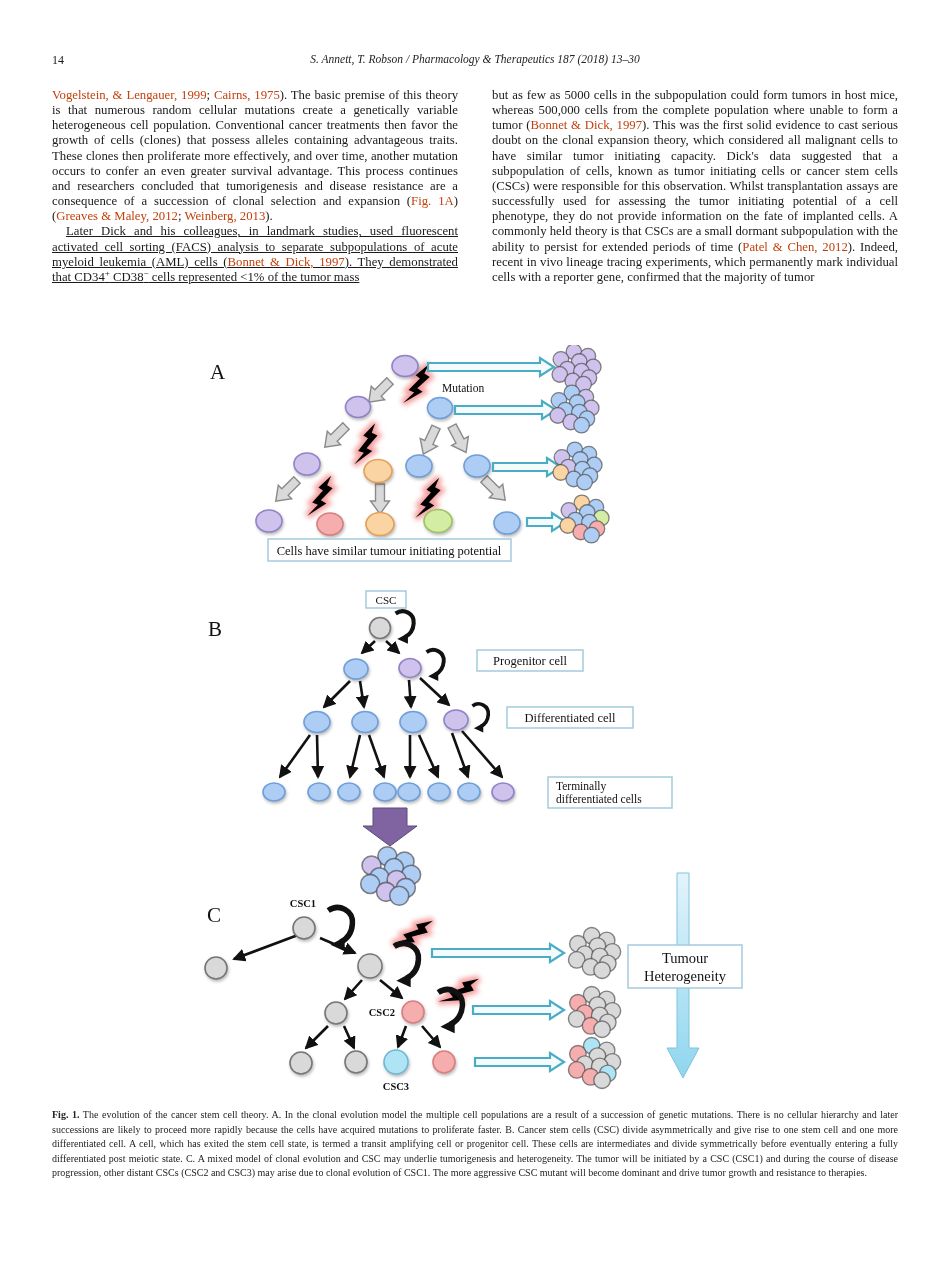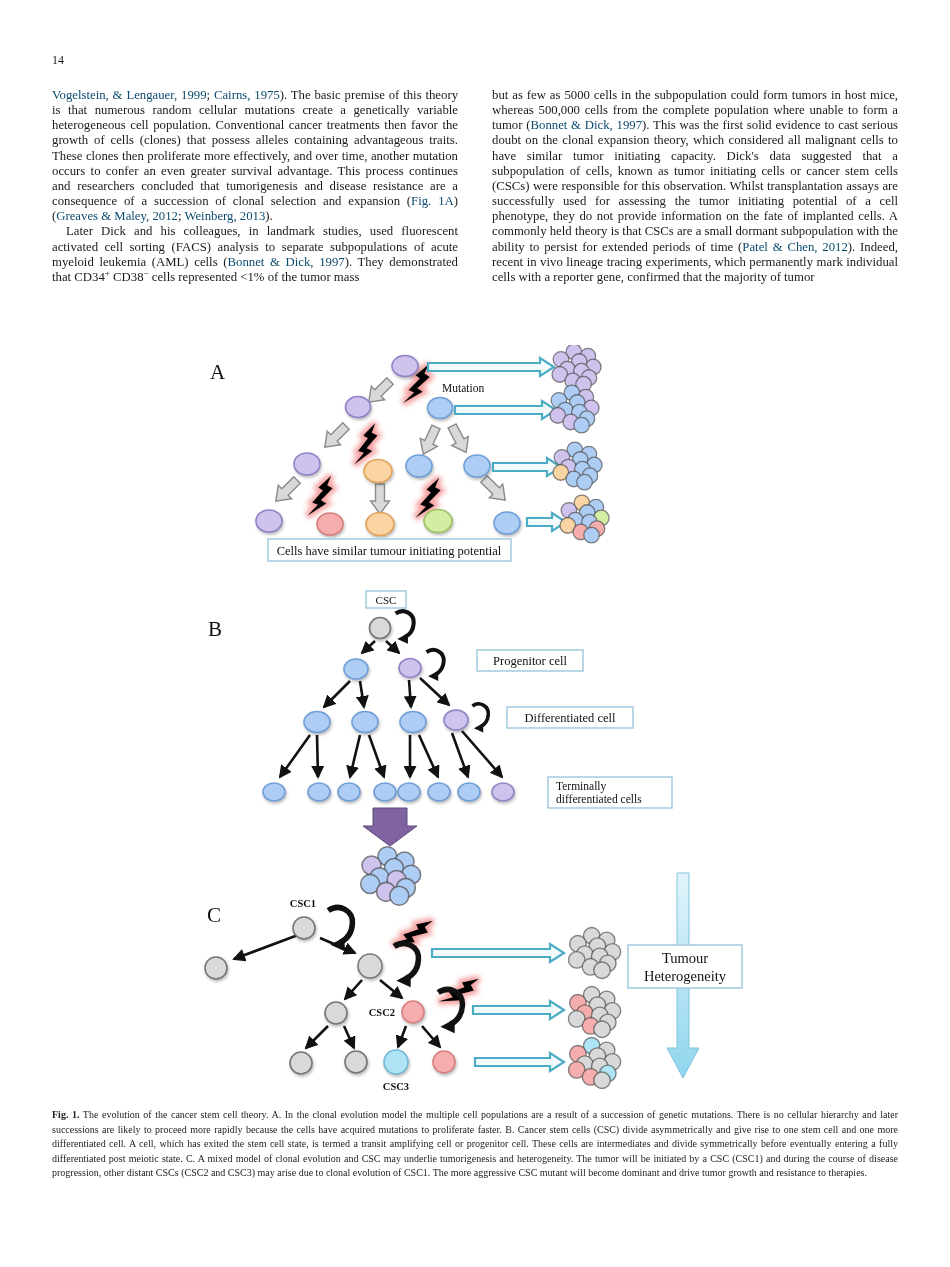--- a/index.html
+++ b/index.html
@@ -7,22 +7,22 @@
         font-family:"Liberation Serif","DejaVu Serif",serif;color:#1a1a1a;border-radius:21px;}
   
   #hdr{position:absolute;top:53px;left:52px;right:52px;height:16px;font-size:12px;}
   #pageno{position:absolute;left:0;top:0;}
   #runhead{position:absolute;left:0;right:0;text-align:center;font-style:italic;font-size:11.5px;color:#222;}
   
   .col{position:absolute;top:88px;width:406px;text-align:justify;font-size:12.75px;line-height:15.15px;}
   #col-left{left:52px;}
   #col-right{left:492px;font-family:Liberation Serif, serif;}
   .para{margin:0;}
-  .para.indent{text-indent:14px;}
-  a.cite{color:#0c4a6e;text-decoration:none;cursor:pointer;}
+  .para.indent{text-indent:14px;text-decoration:underline;}
+  a.cite{color:#c2410c;text-decoration:none;cursor:pointer;}
   sup{font-size:9px;line-height:0;}
   
   #fig{position:absolute;left:0;top:345px;width:950px;height:765px;}
   .cell{stroke-width:1.6;filter:drop-shadow(1.2px 2px 1.4px rgba(60,60,60,0.35));}
   .f-purple{fill:var(--purple_fill);stroke:var(--purple_stroke);}
   .f-blue{fill:var(--blue_fill);stroke:var(--blue_stroke);}
   .f-orange{fill:var(--orange_fill);stroke:var(--orange_stroke);}
   .f-pink{fill:var(--pink_fill);stroke:var(--pink_stroke);}
   .f-green{fill:var(--green_fill);stroke:var(--green_stroke);}
   .f-gray{fill:var(--gray_fill);stroke:var(--gray_stroke);}
@@ -39,20 +39,21 @@
            font-size:10px;line-height:14.6px;color:#222;}
   #caption b{font-weight:bold;}
 </style>
 </head>
 <body>
 
 <div id="page">
 
   <div id="hdr">
     <span id="pageno">14</span>
+    <div id="runhead">S. Annett, T. Robson / Pharmacology &amp; Therapeutics 187 (2018) 13–30</div>
   </div>
 
   <div id="col-left" class="col">
       <p class="para"><a class="cite">Vogelstein, &amp; Lengauer, 1999</a><span>; </span><a class="cite">Cairns, 1975</a><span>). The basic premise of this theory is that numerous random cellular mutations create a genetically variable heterogeneous cell population. Conventional cancer treatments then favor the growth of cells (clones) that possess alleles containing advantageous traits. These clones then proliferate more effectively, and over time, another mutation occurs to confer an even greater survival advantage. This process continues and researchers concluded that tumorigenesis and disease resistance are a consequence of a succession of clonal selection and expansion (</span><a class="cite">Fig. 1A</a><span>) (</span><a class="cite">Greaves &amp; Maley, 2012</a><span>; </span><a class="cite">Weinberg, 2013</a><span>).</span></p>
       <p class="para indent"><span>Later Dick and his colleagues, in landmark studies, used fluorescent activated cell sorting (FACS) analysis to separate subpopulations of acute myeloid leukemia (AML) cells (</span><a class="cite">Bonnet &amp; Dick, 1997</a><span>). They demonstrated that CD34</span><sup>+</sup><span> CD38</span><sup>−</sup><span> cells represented &lt;1% of the tumor mass</span></p>
     </div>
   <div id="col-right" class="col">
       <p class="para"><span>but as few as 5000 cells in the subpopulation could form tumors in host mice, whereas 500,000 cells from the complete population where unable to form a tumor (</span><a class="cite">Bonnet &amp; Dick, 1997</a><span>). This was the first solid evidence to cast serious doubt on the clonal expansion theory, which considered all malignant cells to have similar tumor initiating capacity. Dick's data suggested that a subpopulation of cells, known as tumor initiating cells or cancer stem cells (CSCs) were responsible for this observation. Whilst transplantation assays are successfully used for assessing the tumor initiating potential of a cell phenotype, they do not provide information on the fate of implanted cells. A commonly held theory is that CSCs are a small dormant subpopulation with the ability to persist for extended periods of time (</span><a class="cite">Patel &amp; Chen, 2012</a><span>). Indeed, recent in vivo lineage tracing experiments, which permanently mark individual cells with a reporter gene, confirmed that the majority of tumor</span></p>
     </div>
 

